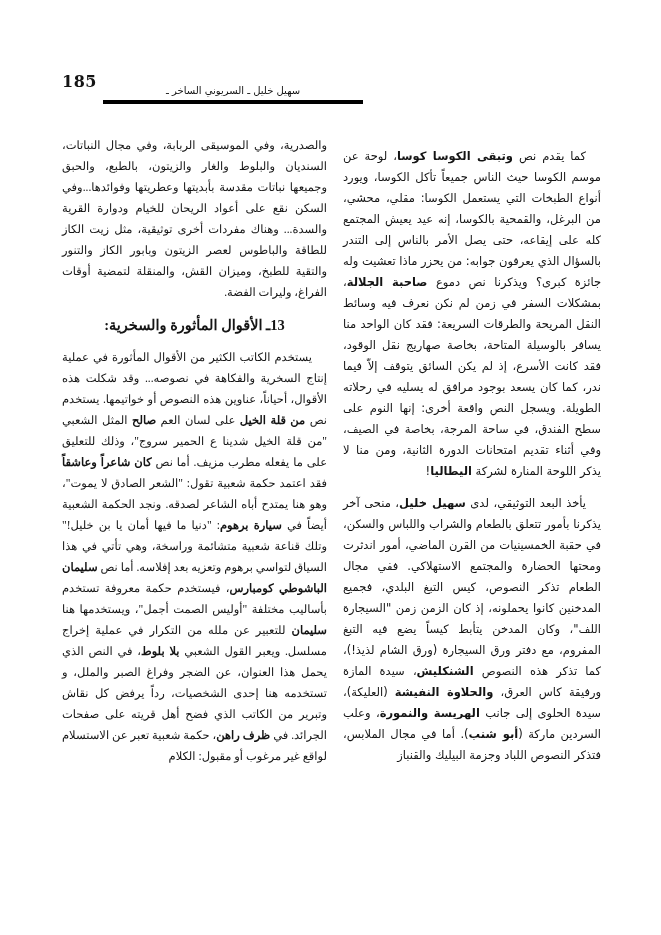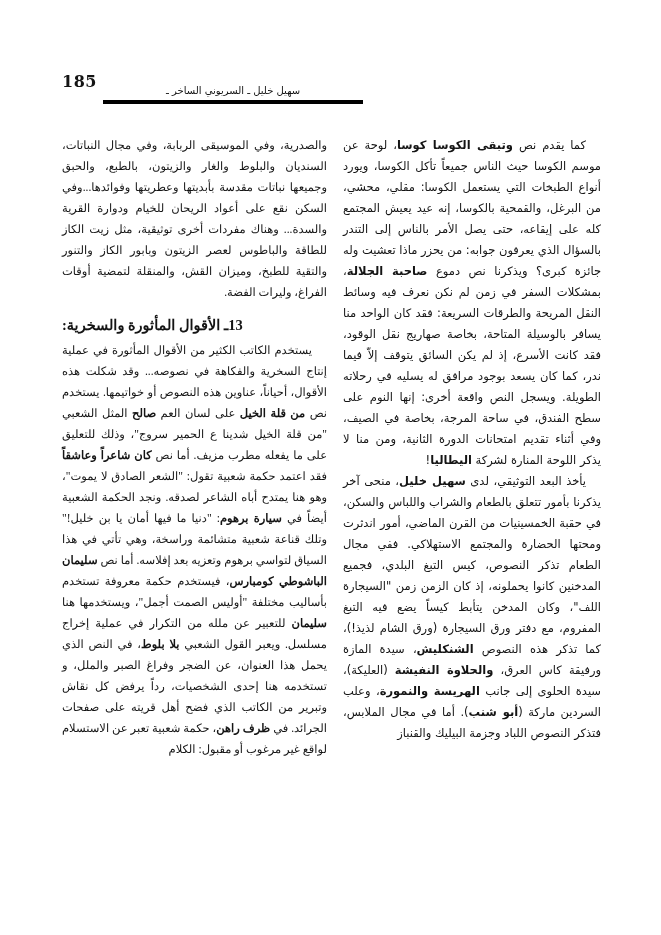--- a/index.html
+++ b/index.html
@@ -33,27 +33,27 @@
     position: absolute; top: 135px; left: 60px; right: 60px;
     direction: rtl;
     display: flex; gap: 16px;
     text-align: justify;
   }
   .col { font-size: 11.5px; line-height: 21px; }
   .col-right { width: 258px; }
   .col-left  { width: 265px; font-family: Liberation Serif, serif; }
 
   .para { margin: 0; text-align: justify; text-justify: inter-word; }
-  .para.indent { text-indent: 15px; }
+  .para.indent { text-indent: 15px; margin-top: 11px; }
   .para b { font-weight: bold; }
 
   .section-heading {
     margin: 11px 0 4px 0;
     font-size: 14.5px; font-weight: bold;
-    text-align: left;
+    text-align: center;
     line-height: 22px;
   }
 </style>
 </head>
 <body>
 
 <div class="page">
 
   <span class="page-num">185</span>
 

